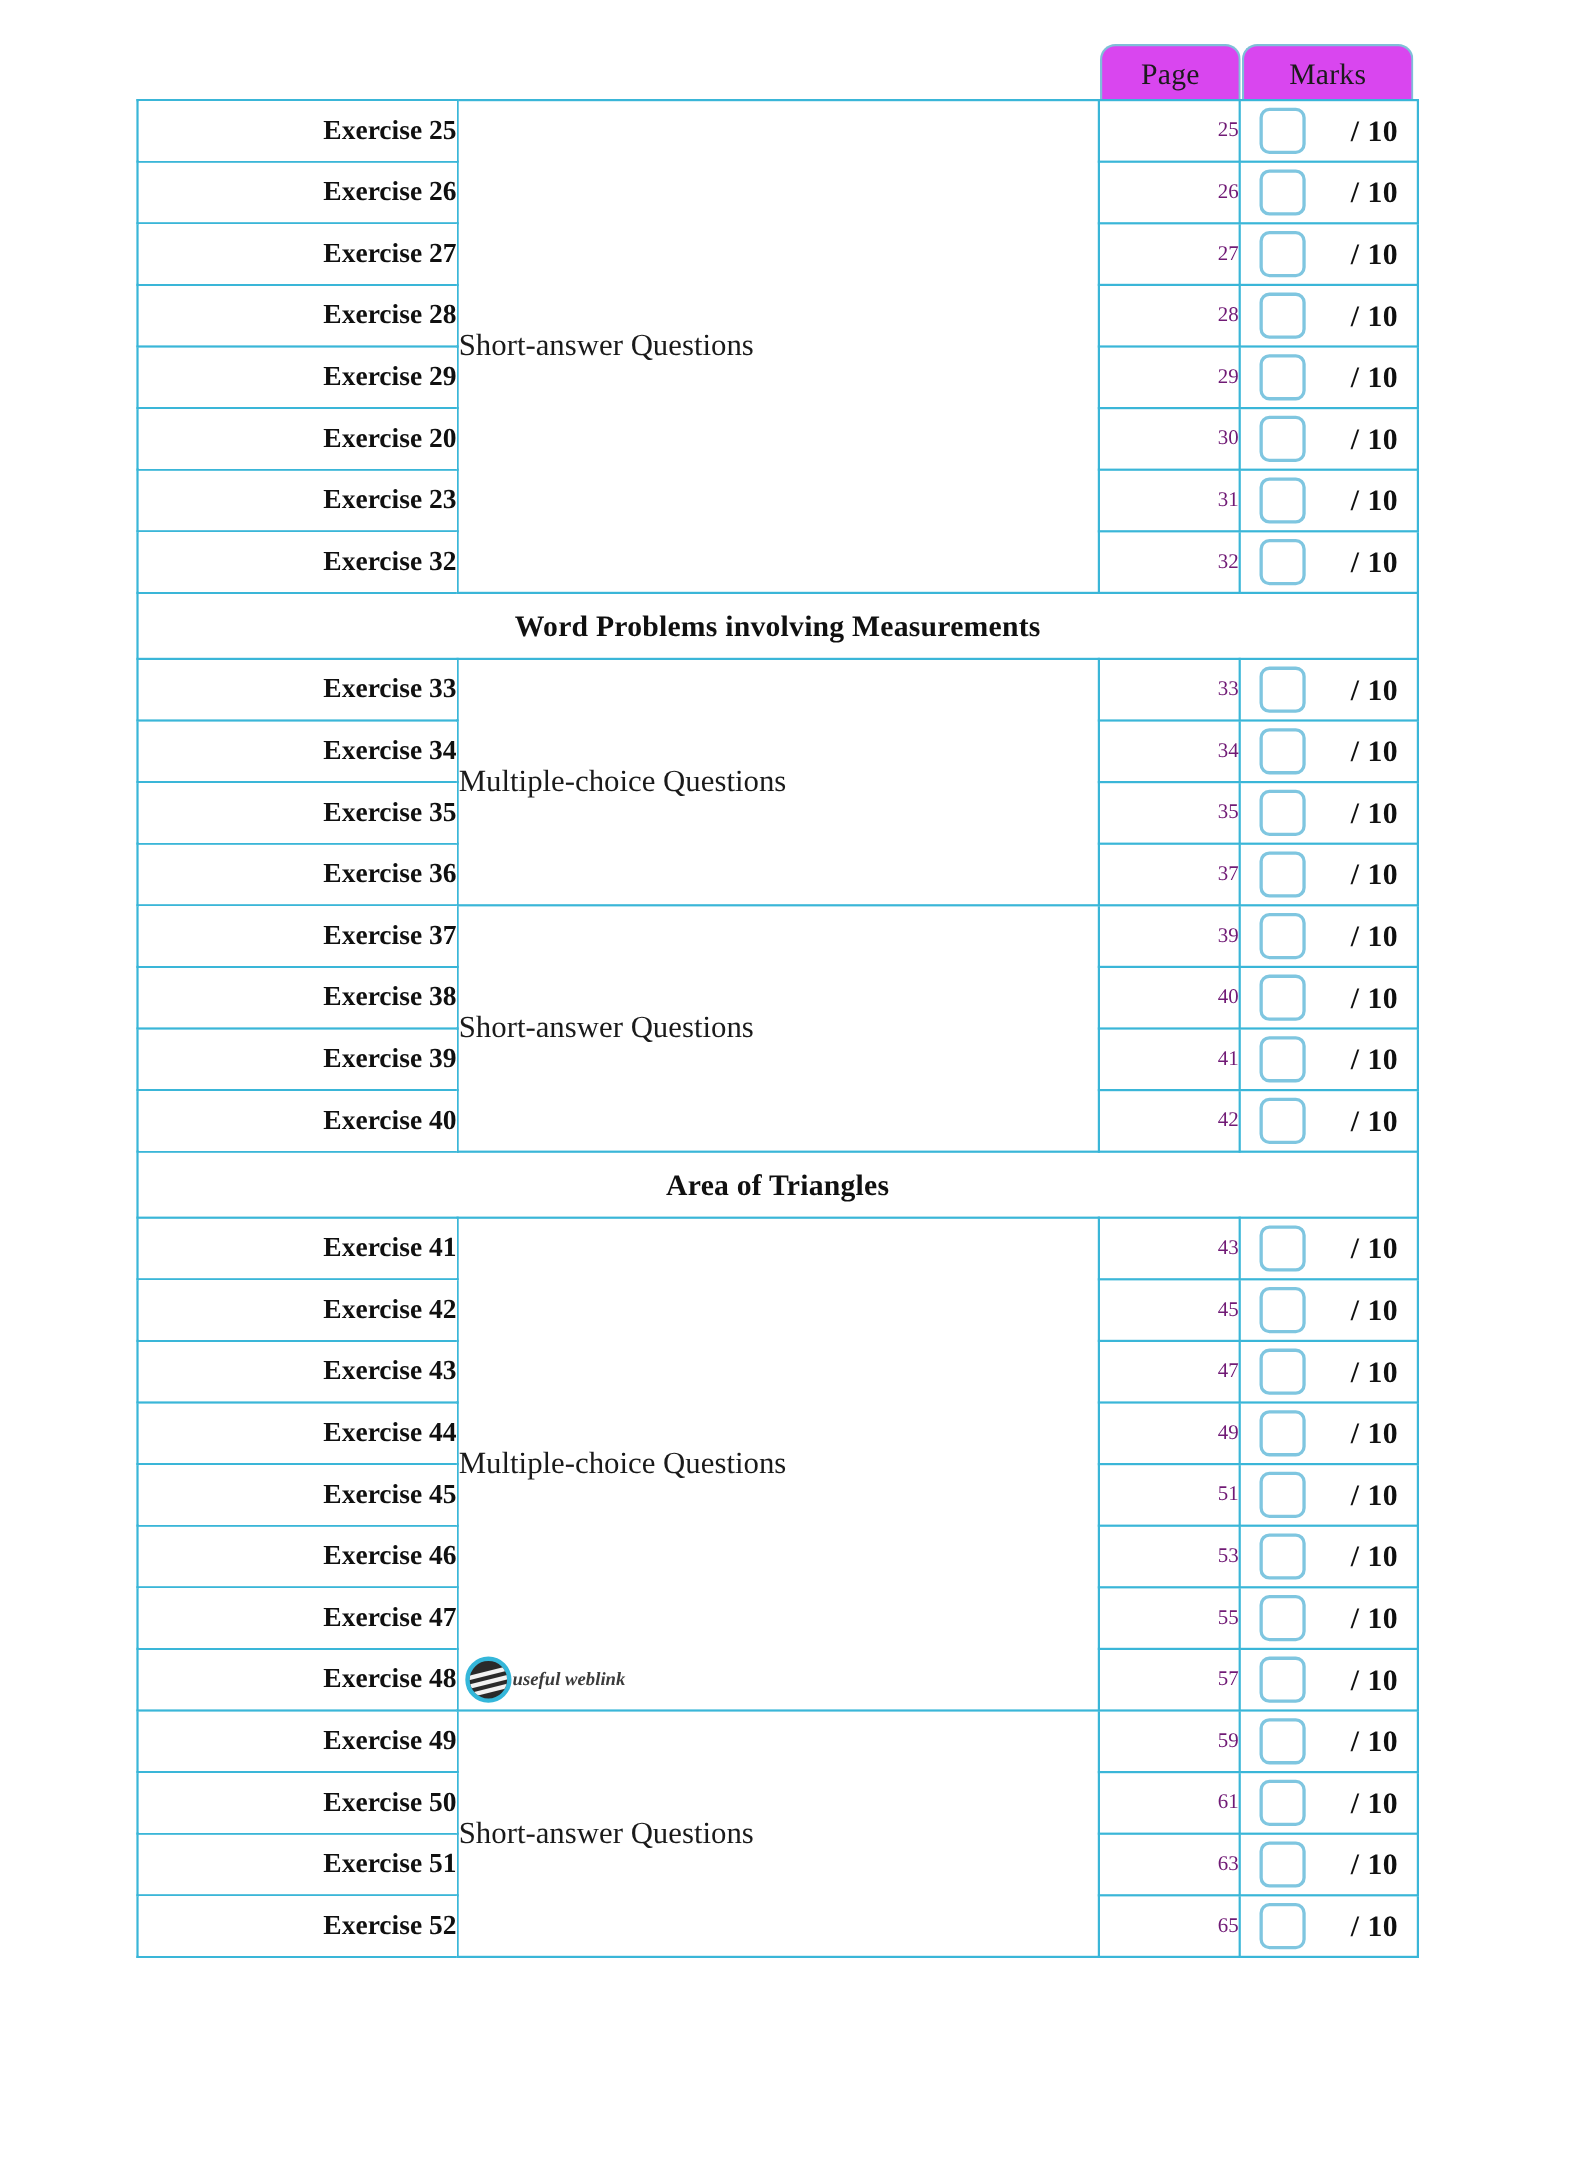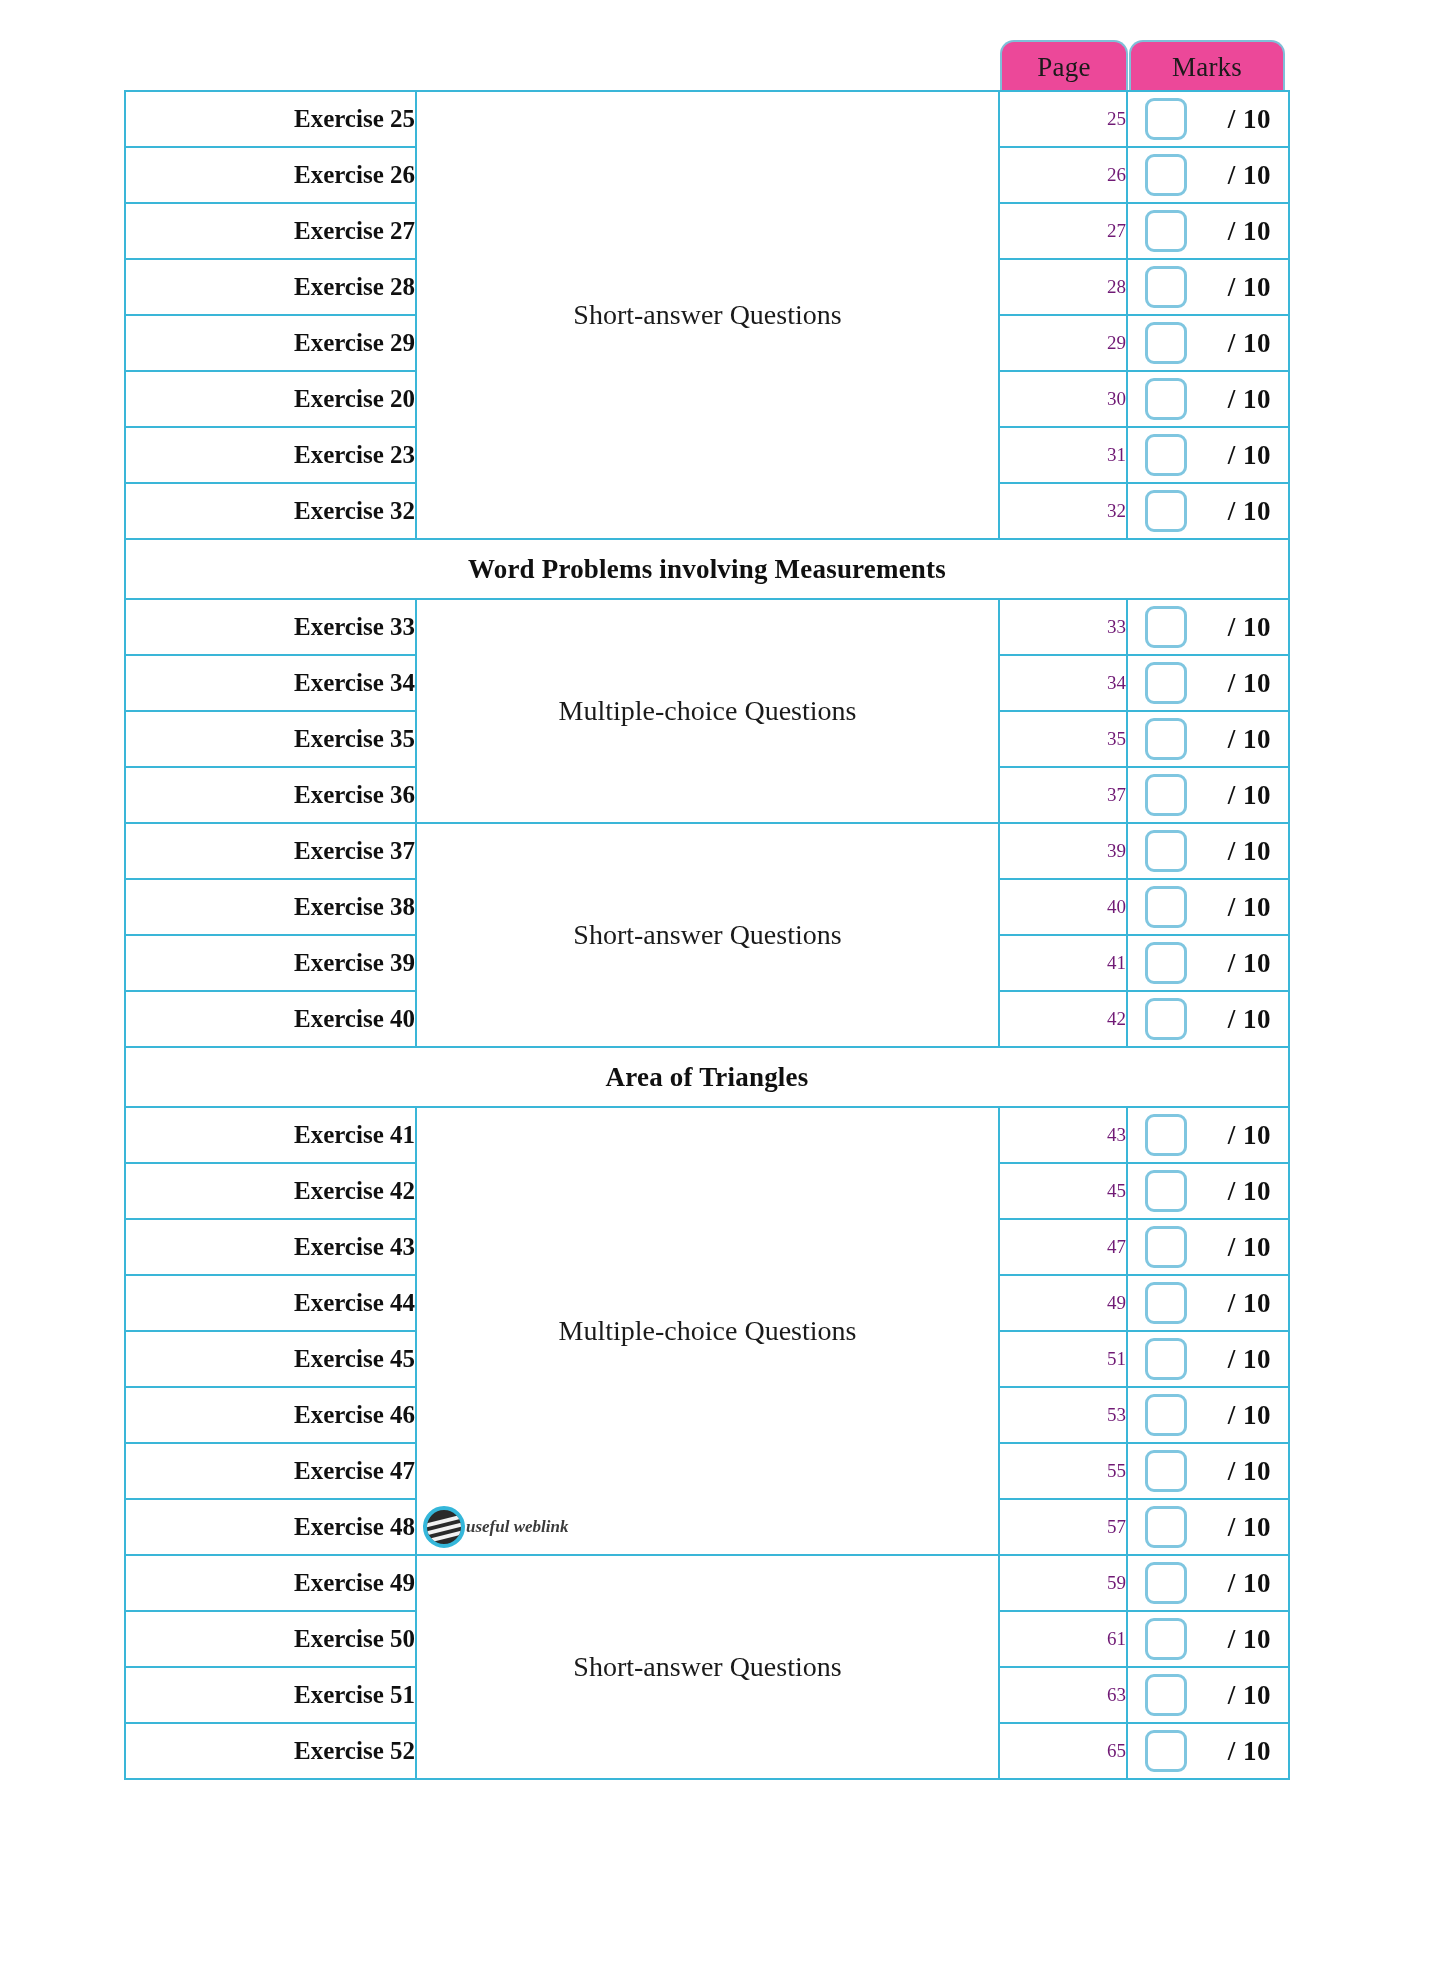--- a/index.html
+++ b/index.html
@@ -28,21 +28,21 @@
     position: absolute;
     left: 124px;
     top: 36px;
     width: 1185px;
     height: 56px;
   }
   .tab {
     position: absolute;
     bottom: 0;
     height: 52px;
-    background: #ec4899;
+    background: #d946ef;
     border: 2px solid #7fbfd8;
     border-bottom: none;
     border-top-left-radius: 14px;
     border-top-right-radius: 14px;
     box-sizing: border-box;
     display: flex;
     align-items: center;
     justify-content: center;
     font-size: 27px;
     color: #1b1b1b;
@@ -84,21 +84,21 @@
     padding-right: 18px;
     position: relative;
     white-space: nowrap;
   }
   .ex-inner {
     display: inline-block;
     position: relative;
   }
 
   .type-cell {
-    text-align: center;
+    text-align: left;
     font-size: 28px;
     color: #1a1a1a;
     font-weight: normal;
   }
 
   .page-cell {
     text-align: right;
     font-size: 19px;
     color: #701a75;
   }

